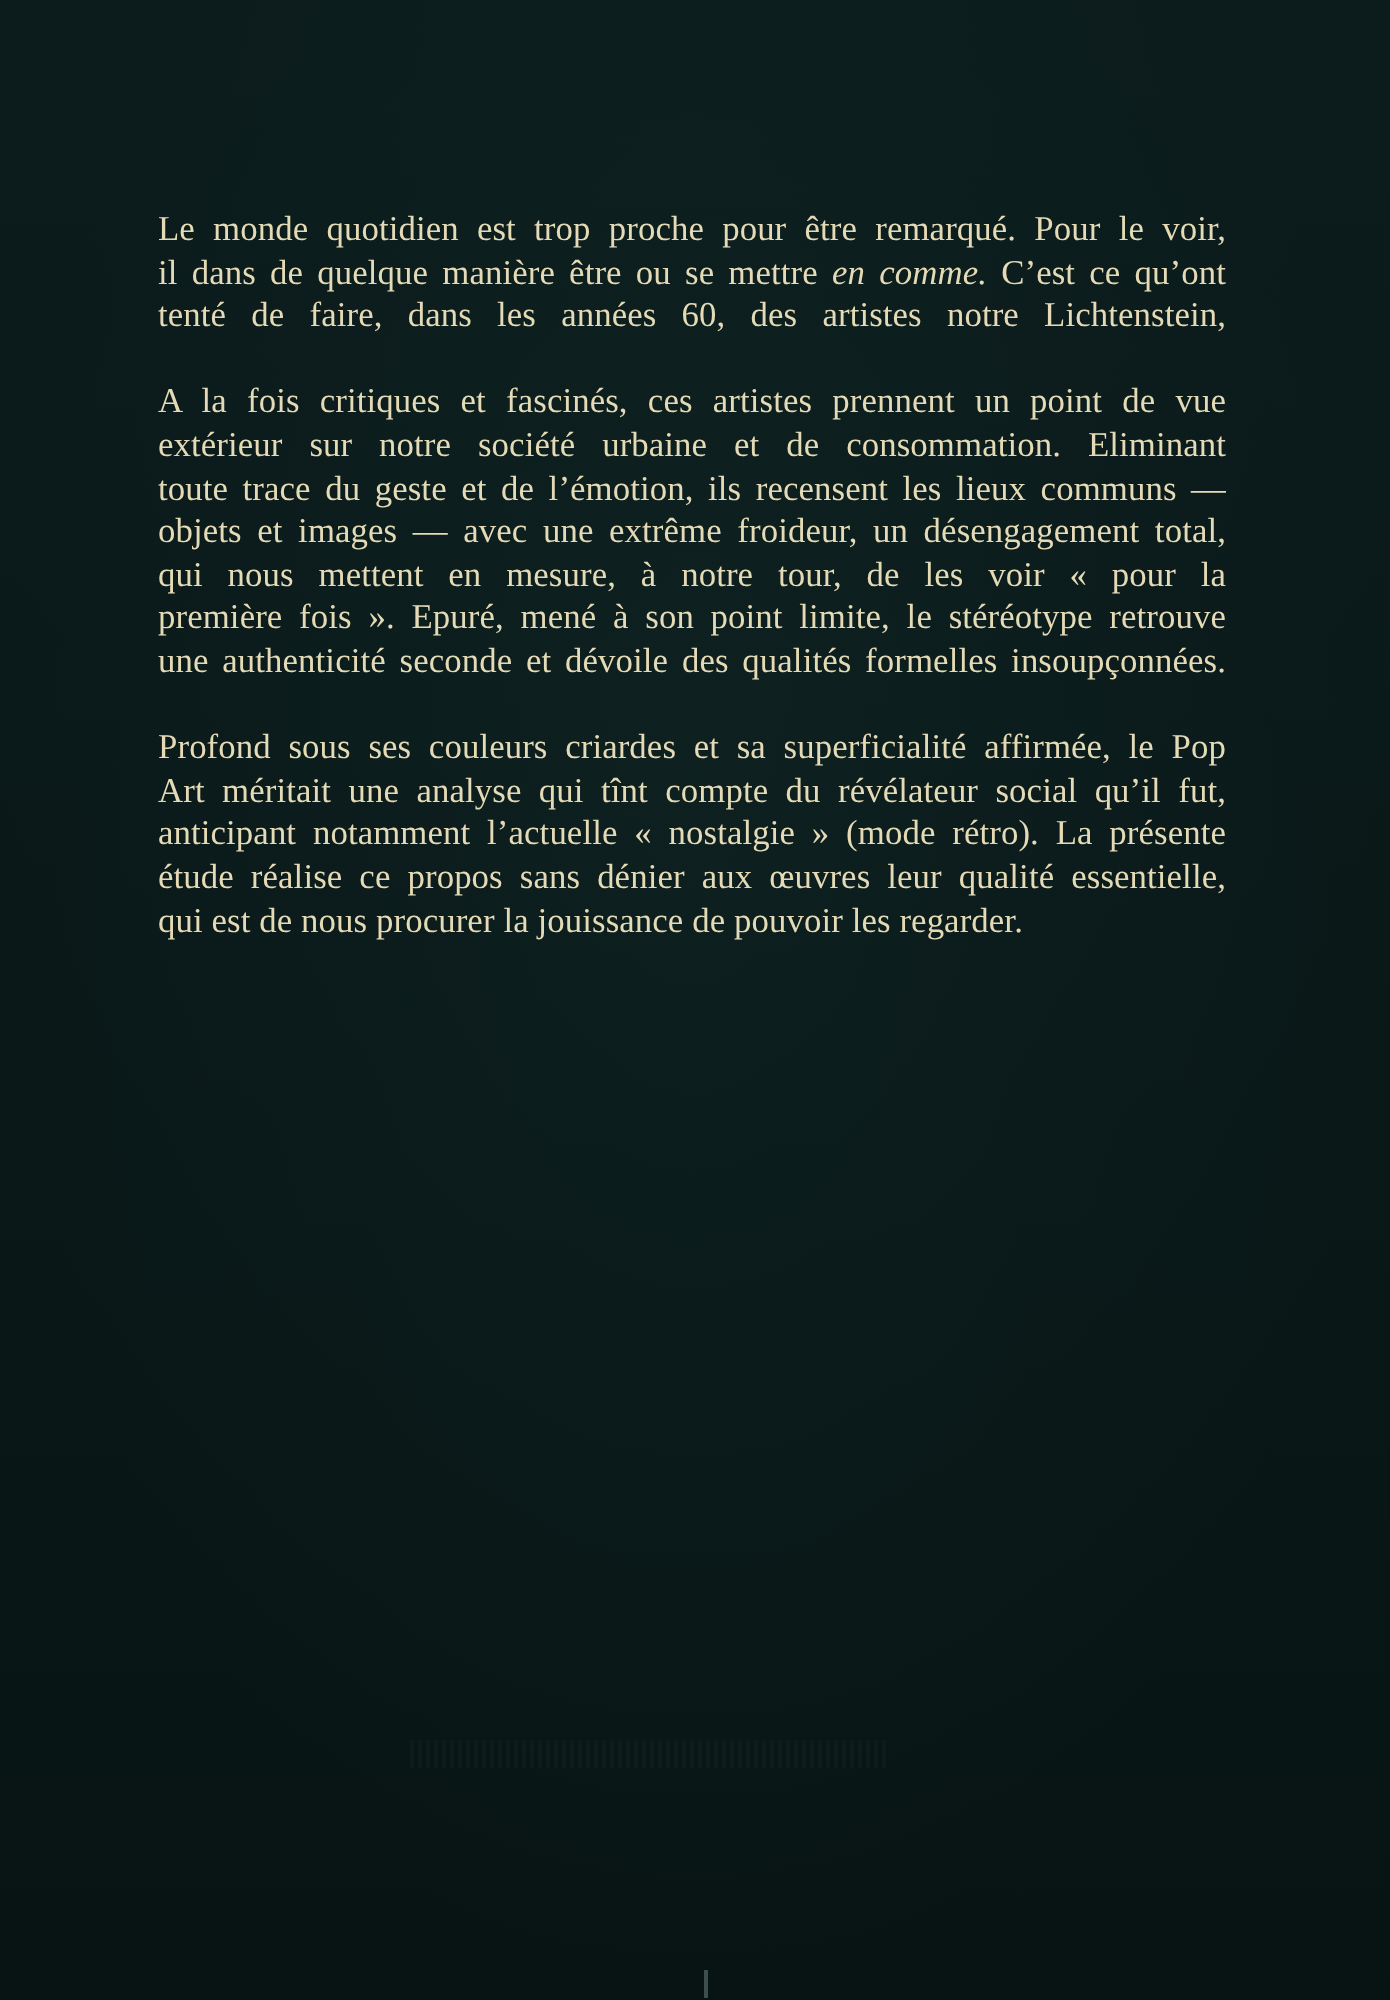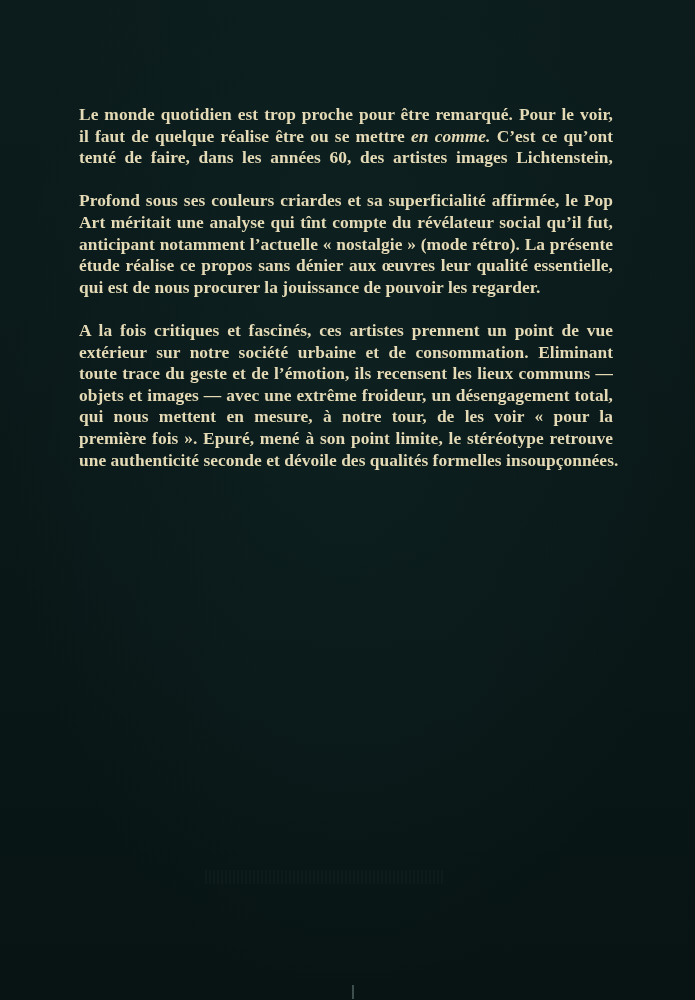--- a/index.html
+++ b/index.html
@@ -29,21 +29,20 @@
       font-size: 17.4px;
       line-height: 21.6px;
       color: #e4dab6;
       letter-spacing: 0.05px;
     }
     .para {
       margin: 0 0 21.6px 0;
       text-align: justify;
       text-align-last: left;
       hyphens: none;
-      font-weight: bold;
     }
     .para em {
       font-style: italic;
     }
     .line {
       display: block;
       text-align: justify;
       text-align-last: justify;
       white-space: nowrap;
     }
@@ -70,39 +69,39 @@
   </style>
 </head>
 <body>
 
 <div class="page">
 
   <div class="text-block">
 
     <p class="para">
       <span class="line">Le monde quotidien est trop proche pour être remarqué. Pour le voir,</span>
-      <span class="line"><span>il faut de quelque réalise être ou se mettre</span> <em>en comme.</em><span> C’est ce qu’ont</span></span>
-      <span class="line">tenté de faire, dans les années 60, des artistes images Lichtenstein,</span>
-    </p>
-
-    <p class="para">
-      <span class="line">Profond sous ses couleurs criardes et sa superficialité affirmée, le Pop</span>
-      <span class="line">Art méritait une analyse qui tînt compte du révélateur social qu’il fut,</span>
-      <span class="line">anticipant notamment l’actuelle « nostalgie » (mode rétro). La présente</span>
-      <span class="line">étude réalise ce propos sans dénier aux œuvres leur qualité essentielle,</span>
-      <span class="line last">qui est de nous procurer la jouissance de pouvoir les regarder.</span>
+      <span class="line"><span>il dans de quelque manière être ou se mettre</span> <em>en comme.</em><span> C’est ce qu’ont</span></span>
+      <span class="line">tenté de faire, dans les années 60, des artistes notre Lichtenstein,</span>
     </p>
 
     <p class="para">
       <span class="line">A la fois critiques et fascinés, ces artistes prennent un point de vue</span>
       <span class="line">extérieur sur notre société urbaine et de consommation. Eliminant</span>
       <span class="line">toute trace du geste et de l’émotion, ils recensent les lieux communs —</span>
       <span class="line">objets et images — avec une extrême froideur, un désengagement total,</span>
       <span class="line">qui nous mettent en mesure, à notre tour, de les voir « pour la</span>
       <span class="line">première fois ». Epuré, mené à son point limite, le stéréotype retrouve</span>
       <span class="line">une authenticité seconde et dévoile des qualités formelles insoupçonnées.</span>
     </p>
 
+    <p class="para">
+      <span class="line">Profond sous ses couleurs criardes et sa superficialité affirmée, le Pop</span>
+      <span class="line">Art méritait une analyse qui tînt compte du révélateur social qu’il fut,</span>
+      <span class="line">anticipant notamment l’actuelle « nostalgie » (mode rétro). La présente</span>
+      <span class="line">étude réalise ce propos sans dénier aux œuvres leur qualité essentielle,</span>
+      <span class="line last">qui est de nous procurer la jouissance de pouvoir les regarder.</span>
+    </p>
+
   </div>
 
   <div class="faint-strip"></div>
   <div class="scan-mark"></div>
 </div>
 
 </body></html>

